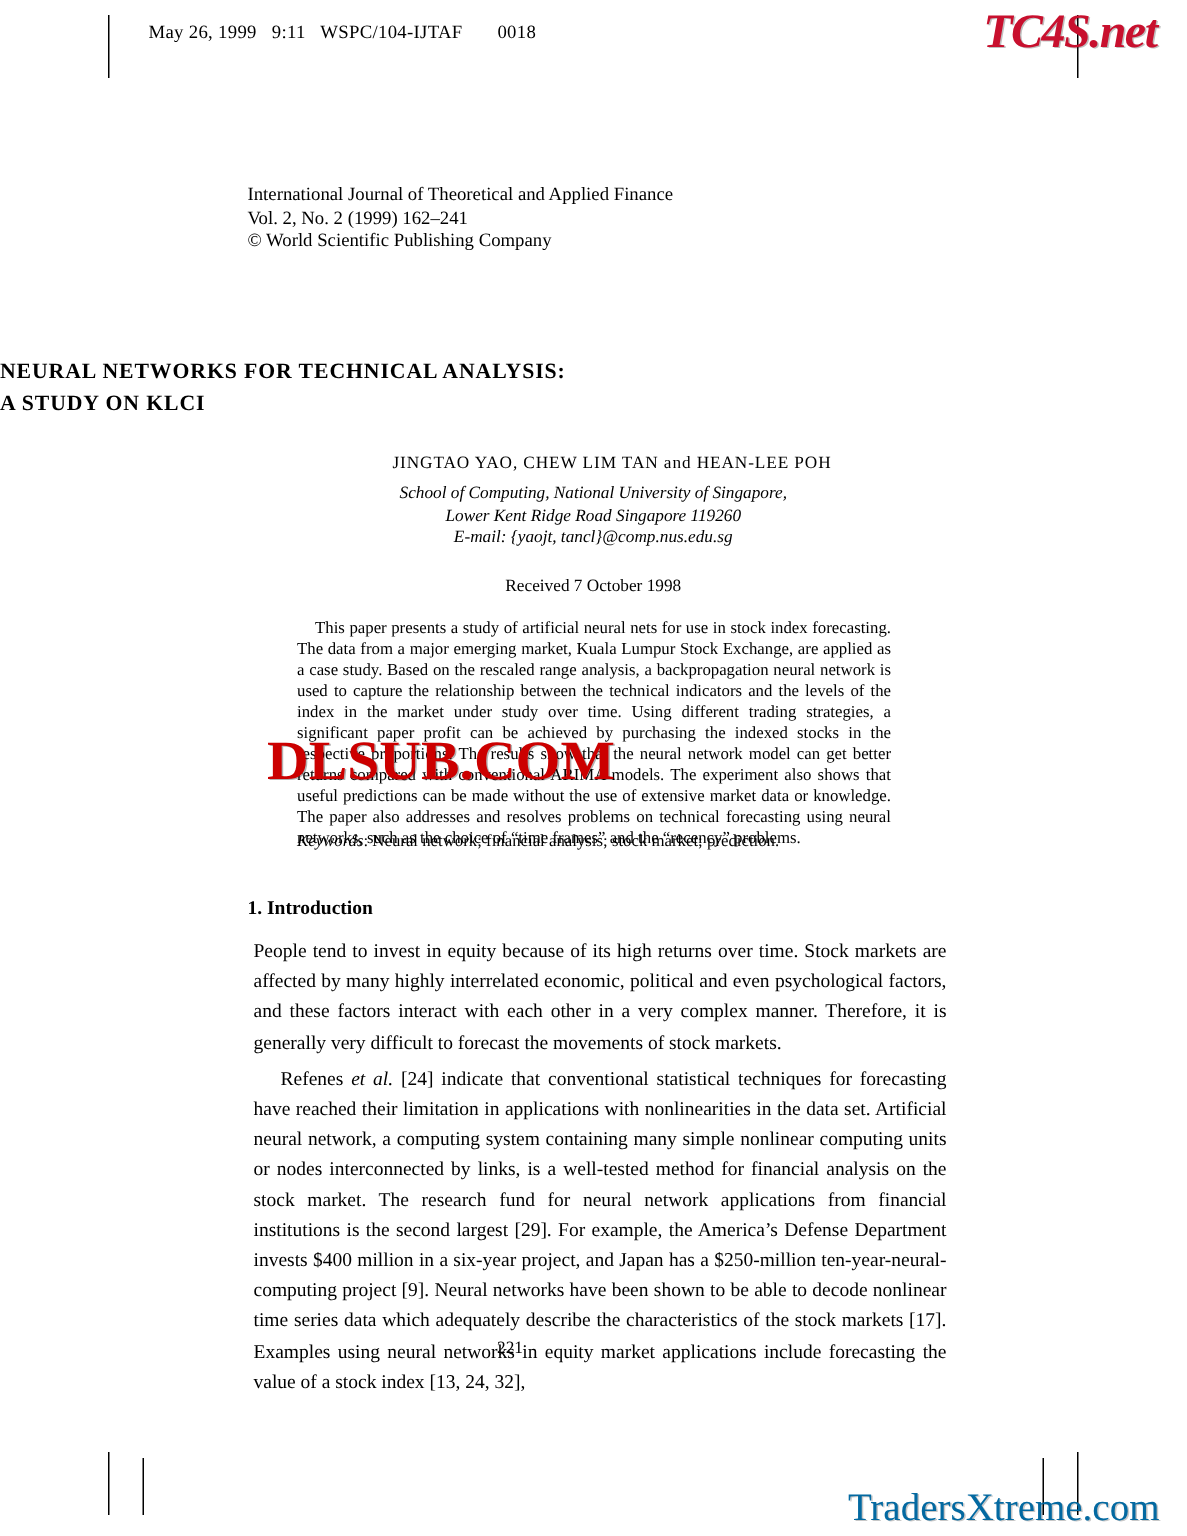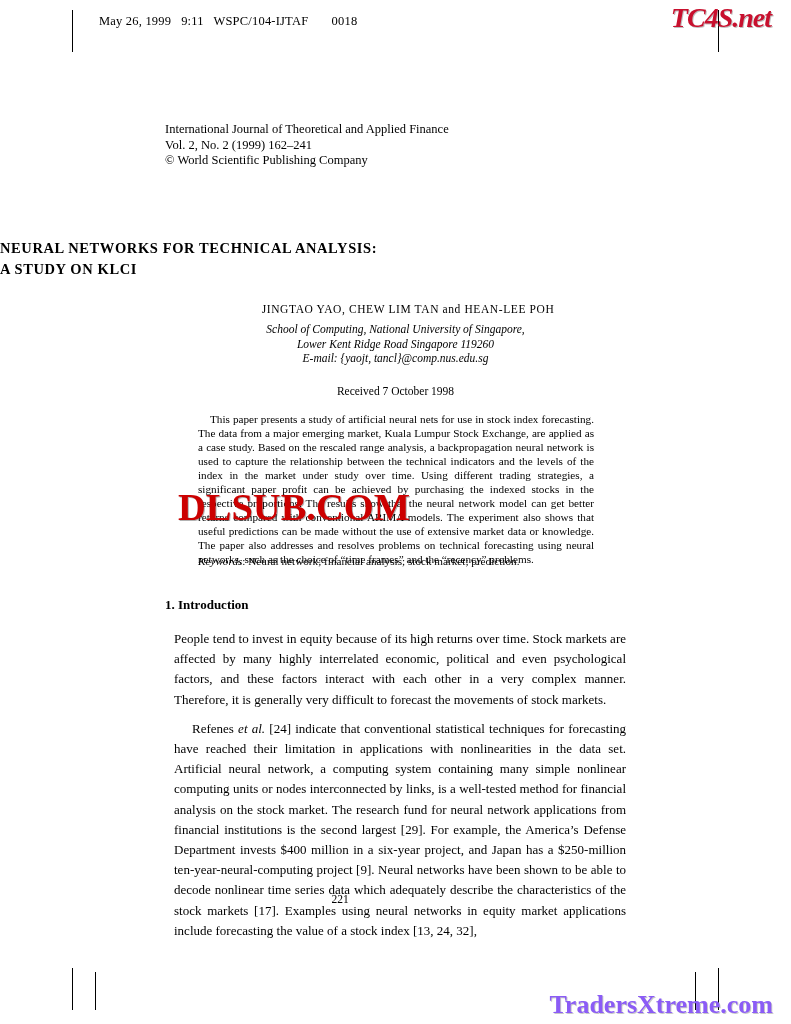--- a/index.html
+++ b/index.html
@@ -125,42 +125,42 @@
 
   .body-text {
     position: absolute;
     left: 165px;
     top: 620px;
     width: 470px;
     font-size: 13.0px;
     line-height: 20.2px;
     text-align: justify;
   }
-  .body-text p { margin: 9px; font-family: Liberation Serif, serif; }
+  .body-text p { margin: 4px; font-family: Liberation Serif, serif; }
   .body-text p.indent { text-indent: 18px; }
   .body-text i { font-style: italic; }
 
   .folio {
     position: absolute;
     left: 0;
     top: 893px;
     width: 680px;
     text-align: center;
     font-size: 11.5px;
   }
 
   
   .wm-tc4s {
     position: absolute;
     right: 20px;
     top: 2px;
     font-family: "Liberation Serif", serif;
     font-weight: bold;
     font-style: italic;
-    font-size: 28px;
+    font-size: 32px;
     color: #c8102e;
     letter-spacing: -1px;
     text-shadow: 1px 1px 0 rgba(0,0,0,0.25);
     white-space: nowrap;
   }
   .wm-dlsub {
     position: absolute;
     left: 178px;
     top: 486px;
     font-family: "Liberation Serif", serif;
@@ -171,23 +171,23 @@
     text-shadow: 1px 1px 0 rgba(0,0,0,0.3);
     white-space: nowrap;
     transform: scaleX(1.04);
     transform-origin: left center;
   }
   .wm-traders {
     position: absolute;
     right: 18px;
     bottom: 4px;
     font-family: "Liberation Serif", serif;
-    font-weight: bold;
+    font-weight: normal;
     font-size: 26px;
-    color: #8b5cf6;
+    color: #0369a1;
     white-space: nowrap;
     text-shadow: 1px 1px 0 rgba(0,0,0,0.22);
   }
 </style>
 </head>
 <body>
 
 <div class="page">
 
   <div class="crop crop-tl-v"></div>

